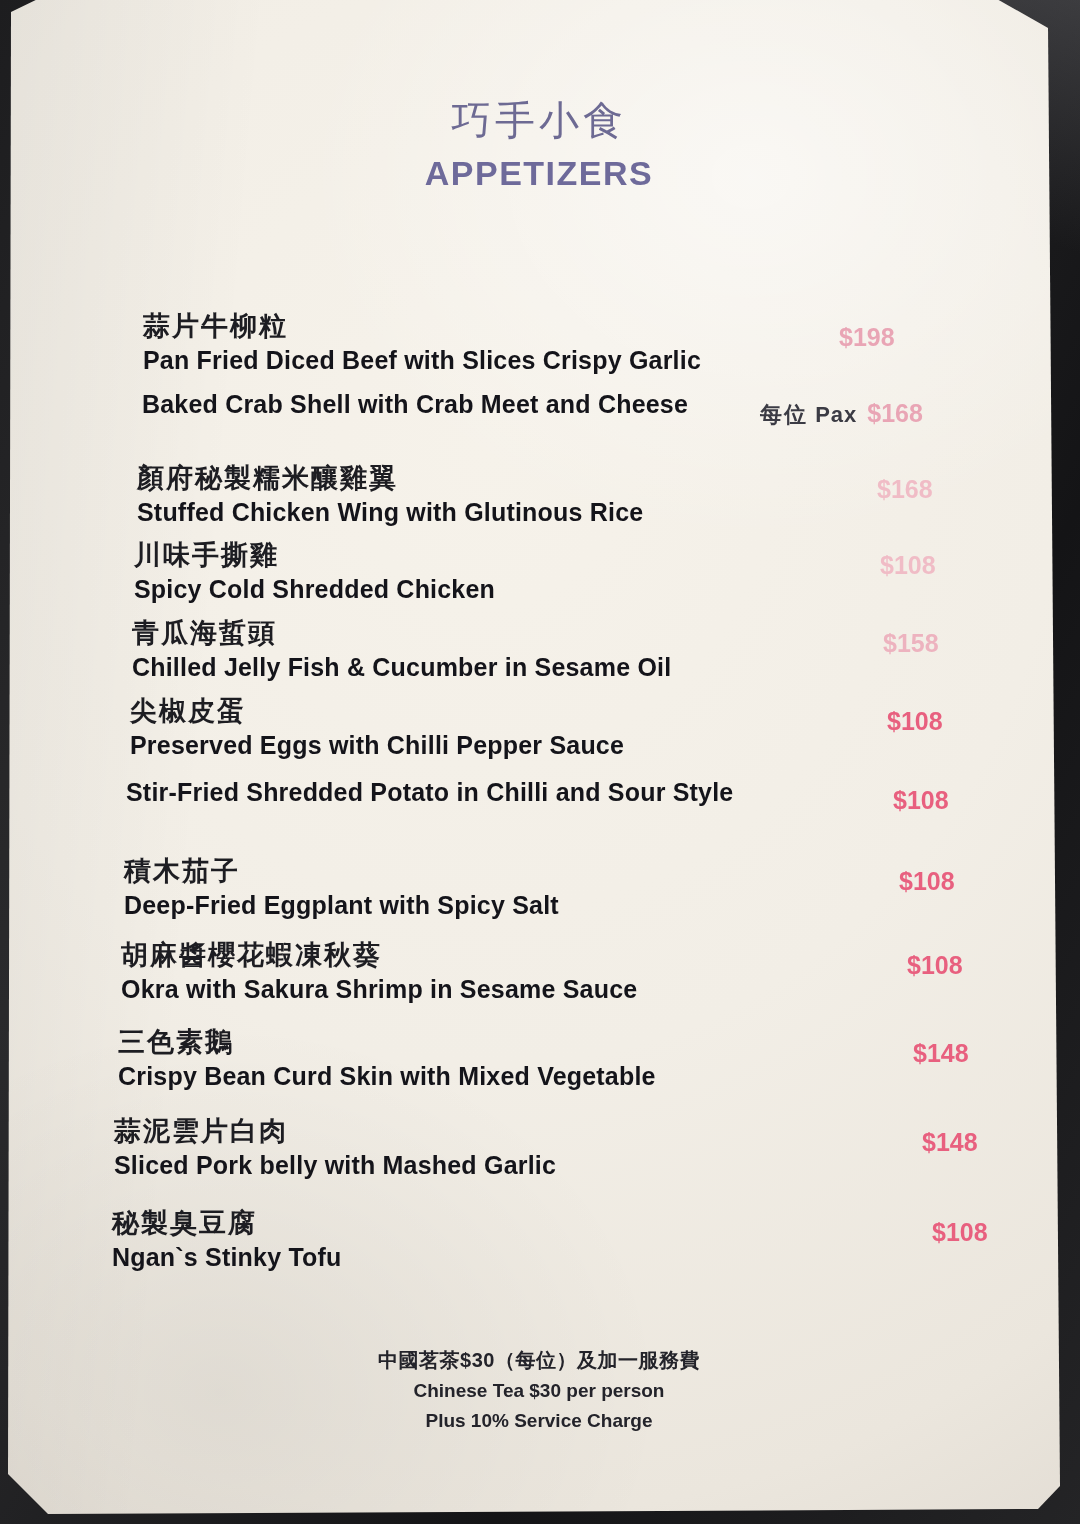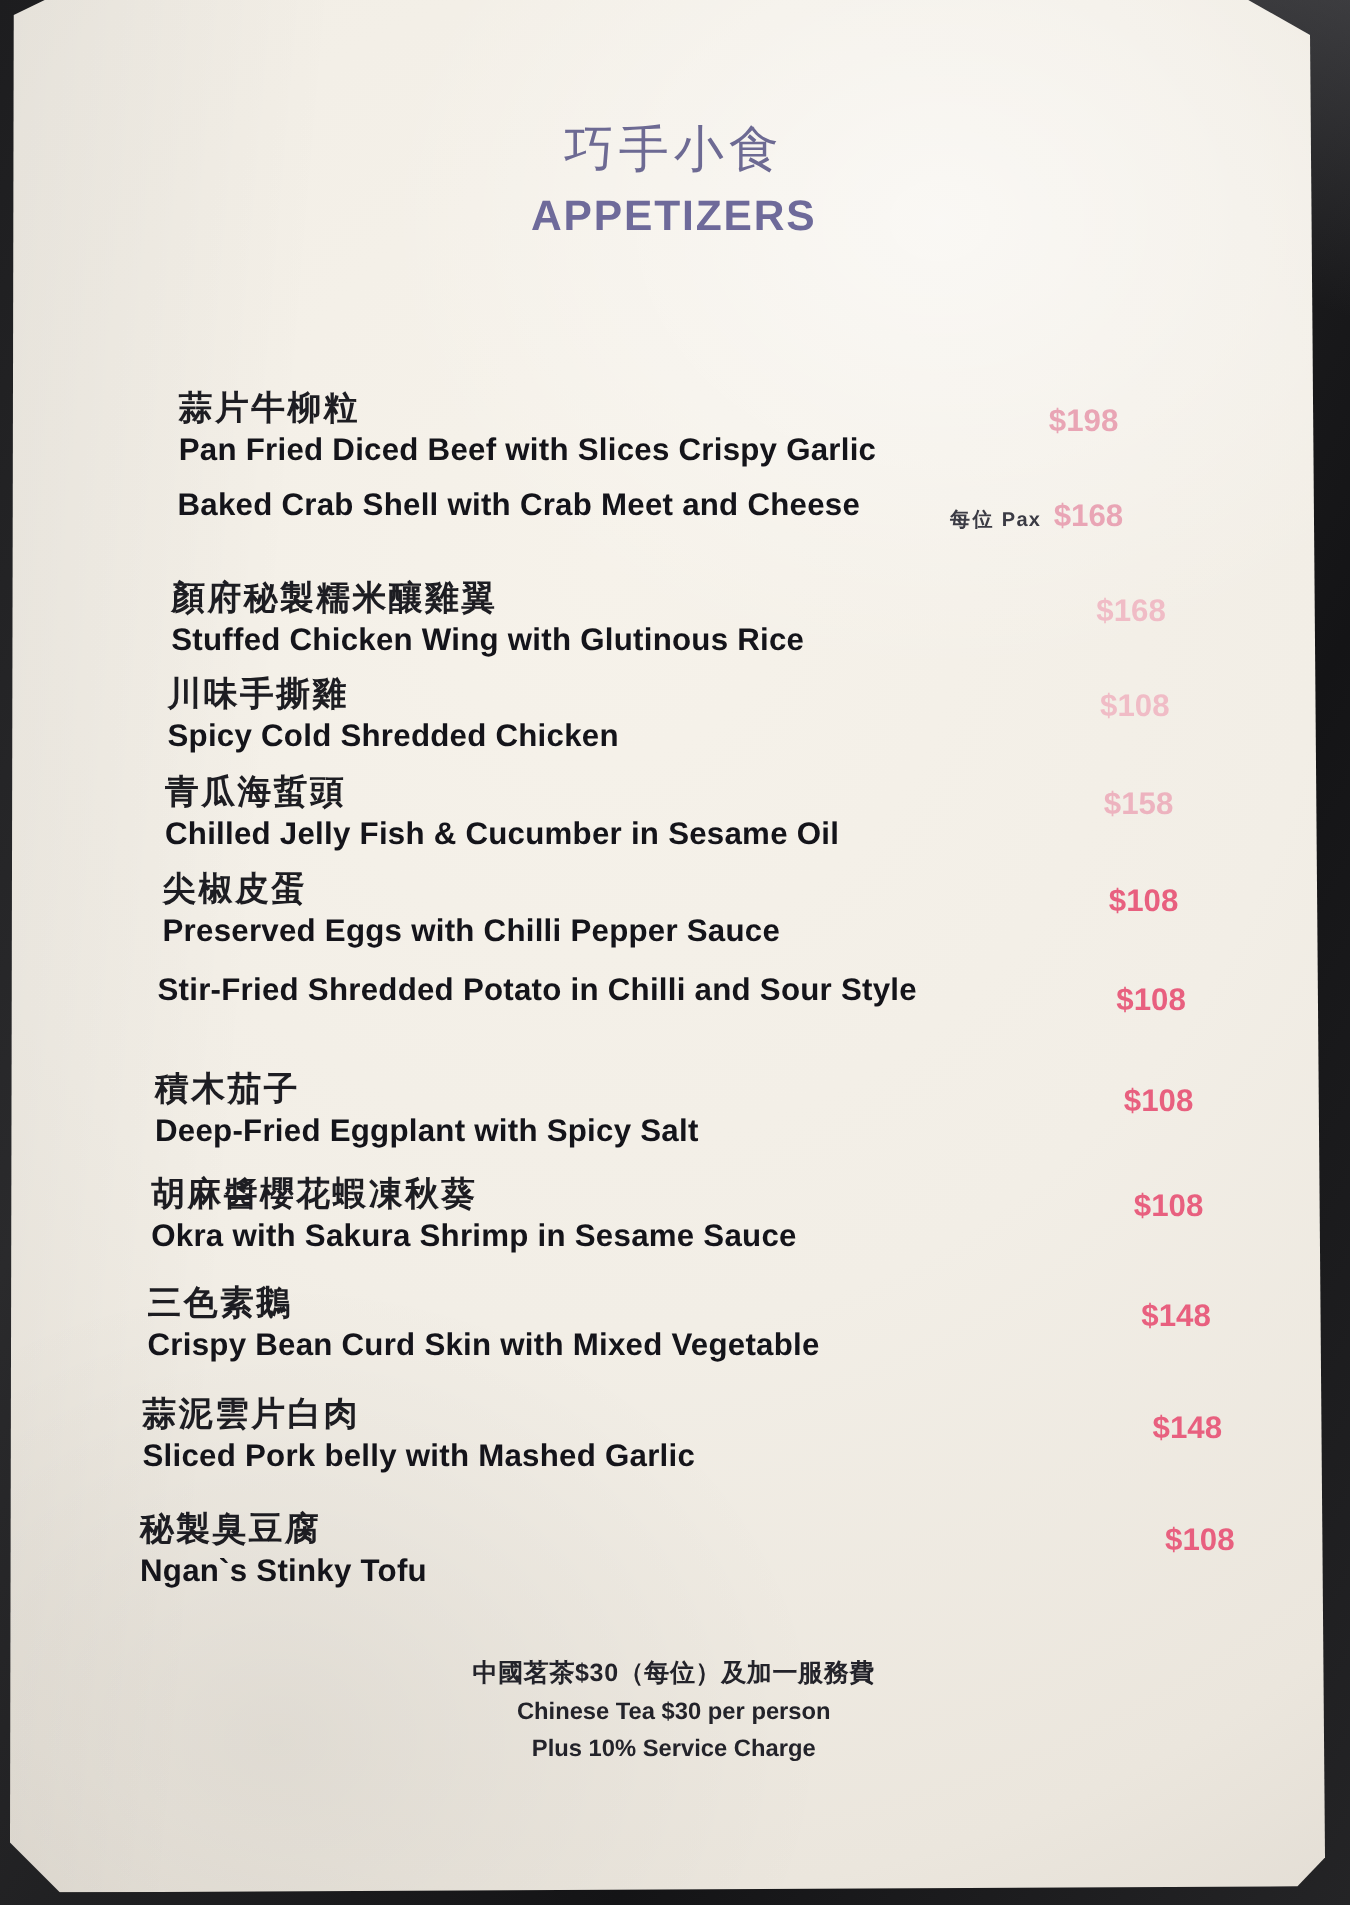--- a/index.html
+++ b/index.html
@@ -112,37 +112,37 @@
     margin-top: 2px;
   }
   .price {
     position: absolute;
     font-size: 25px;
     font-weight: 700;
     color: #e8607f;
     white-space: nowrap;
   }
   .pax {
-    font-size: 16px;
+    font-size: 22px;
     font-weight: 600;
     color: #3b3b44;
     margin-right: 10px;
     letter-spacing: 1px;
   }
   .pax .pax-zh { letter-spacing: 2px; }
   .faded-1 { color: #e9a5b5; }
   .faded-2 { color: #edb3bf; }
   .faded-3 { color: #f0bcc6; }
 
   
   .footer {
     position: absolute;
     left: 0;
     right: 0;
-    bottom: 100px;
+    bottom: 79px;
     text-align: center;
     color: #23232a;
   }
   .footer div { line-height: 1.55; }
   .footer-zh { font-size: 20px; font-weight: 600; letter-spacing: 0.5px; }
   .footer-en1 { font-size: 19px; font-weight: 700; }
   .footer-en2 { font-size: 19px; font-weight: 700; }
 </style>
 </head>
 <body>

